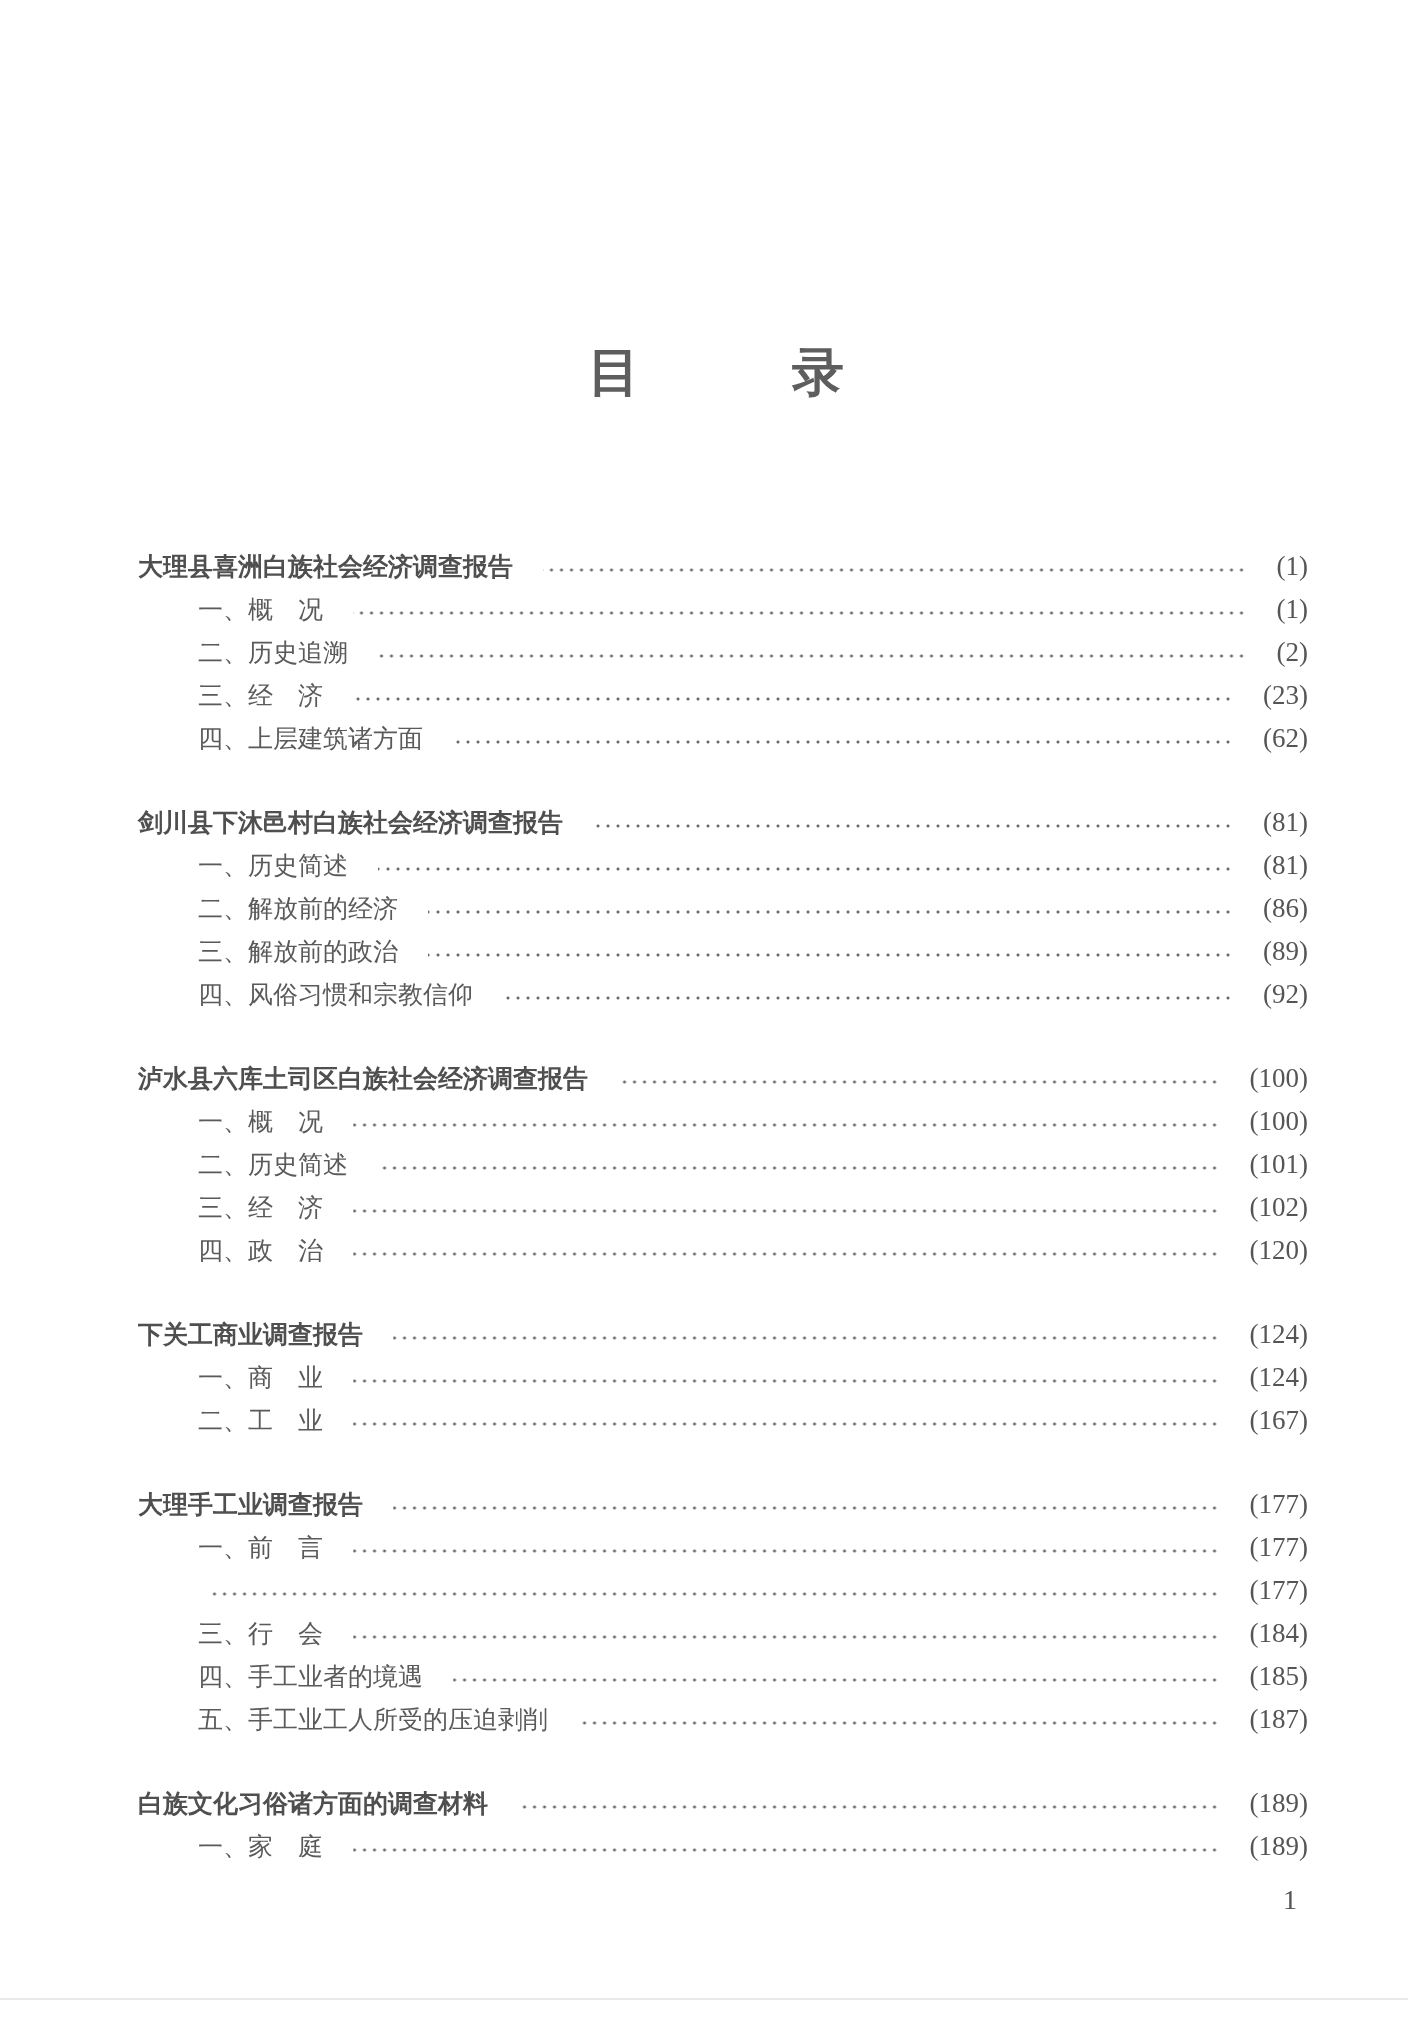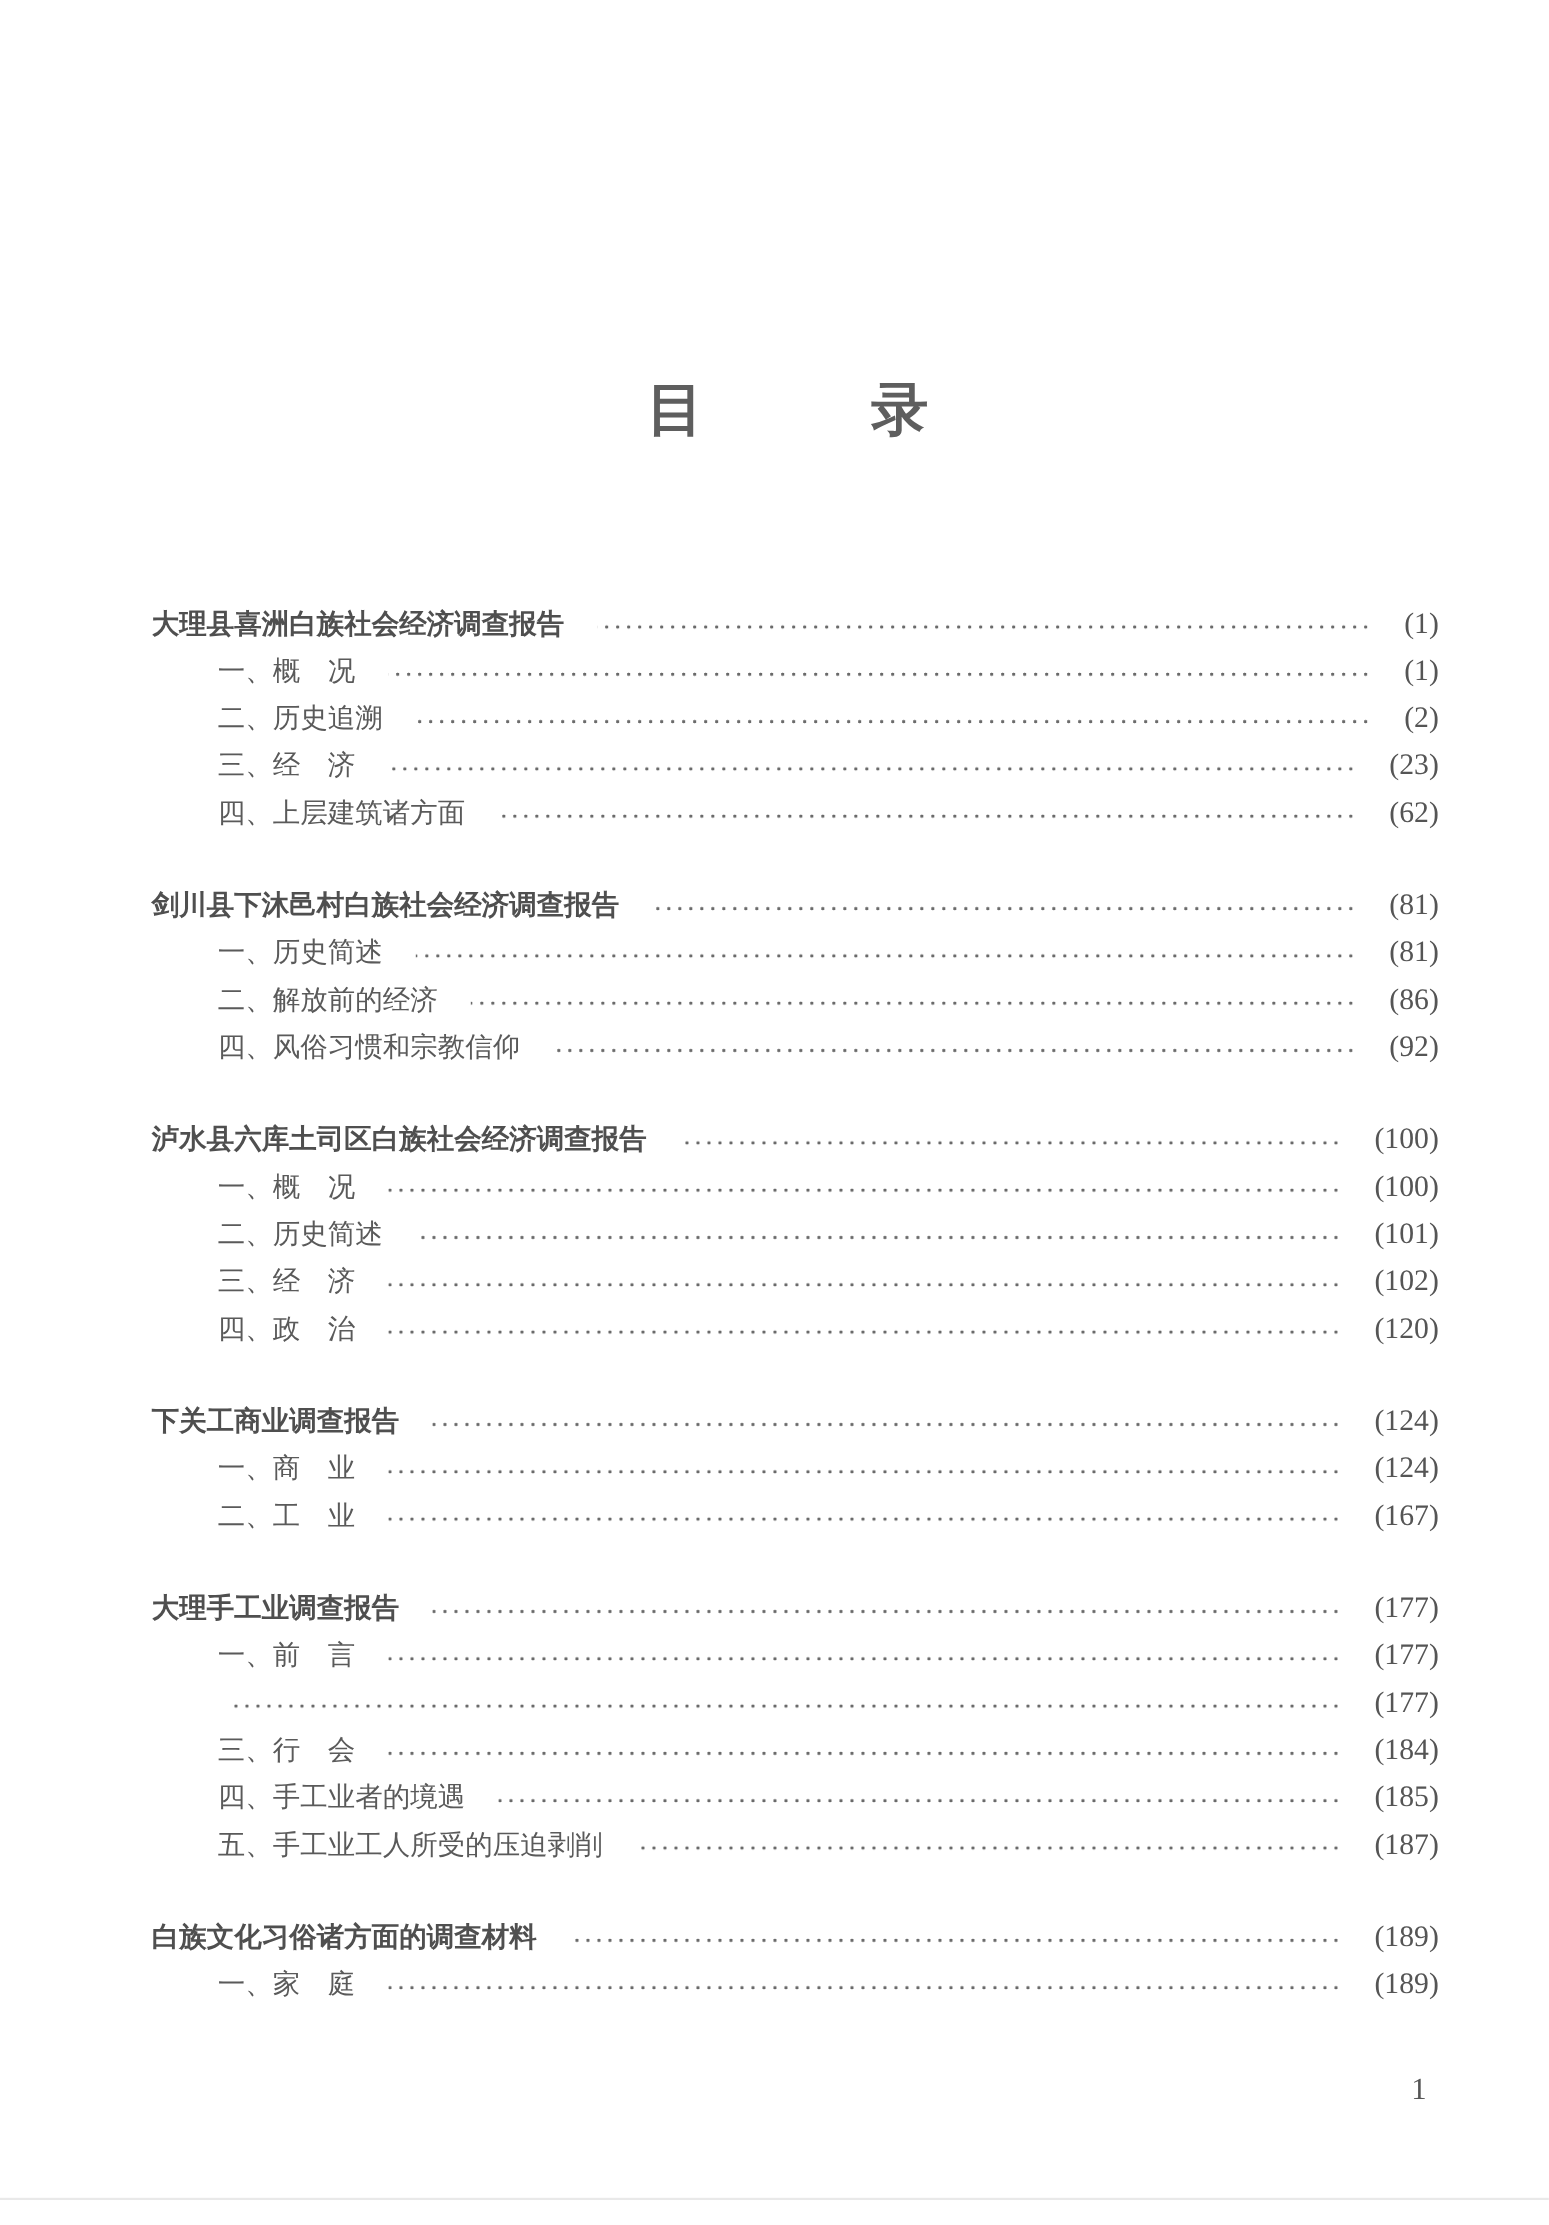--- a/index.html
+++ b/index.html
@@ -79,20 +79,25 @@
     </div>
     <div class="row sub">
       <span class="label">一、历史简述</span>
       <span class="leader"></span>
       <span class="page">(81)</span>
     </div>
     <div class="row sub">
       <span class="label">二、解放前的经济</span>
       <span class="leader"></span>
       <span class="page">(86)</span>
+    </div>
+    <div class="row sub">
+      <span class="label">三、解放前的政治</span>
+      <span class="leader"></span>
+      <span class="page">(89)</span>
     </div>
     <div class="row sub">
       <span class="label">四、风俗习惯和宗教信仰</span>
       <span class="leader"></span>
       <span class="page">(92)</span>
     </div>
   </div>
 
   <div class="section">
     <div class="row heading">

